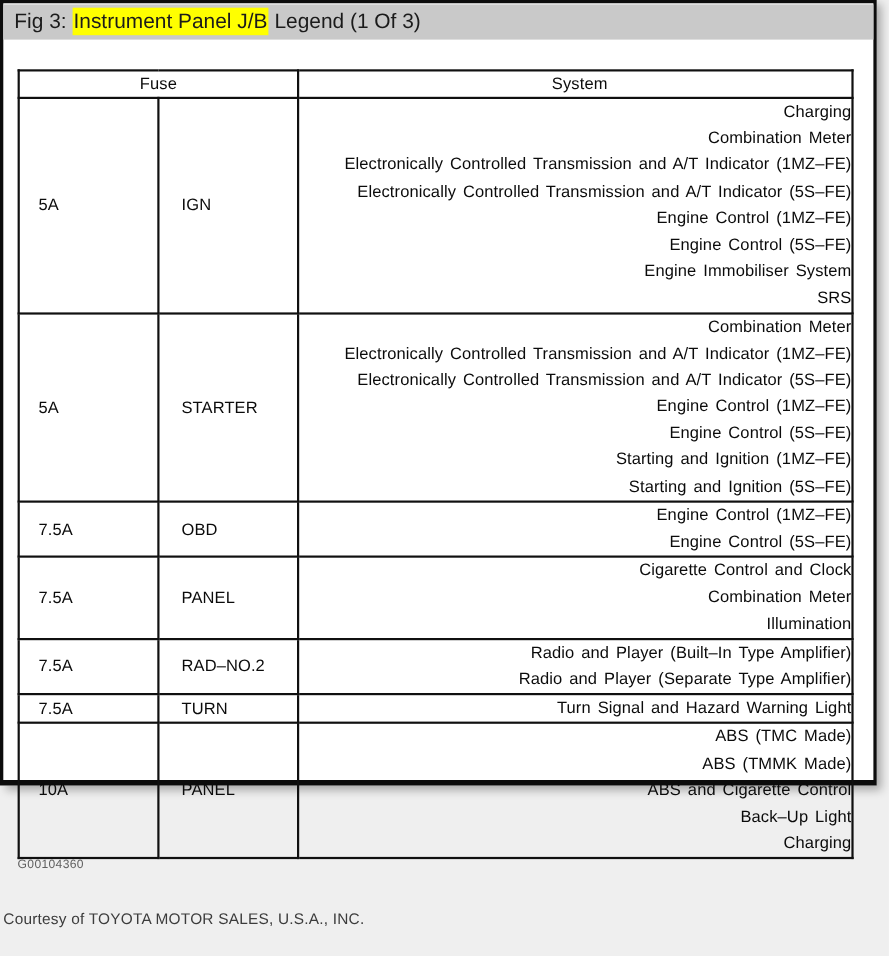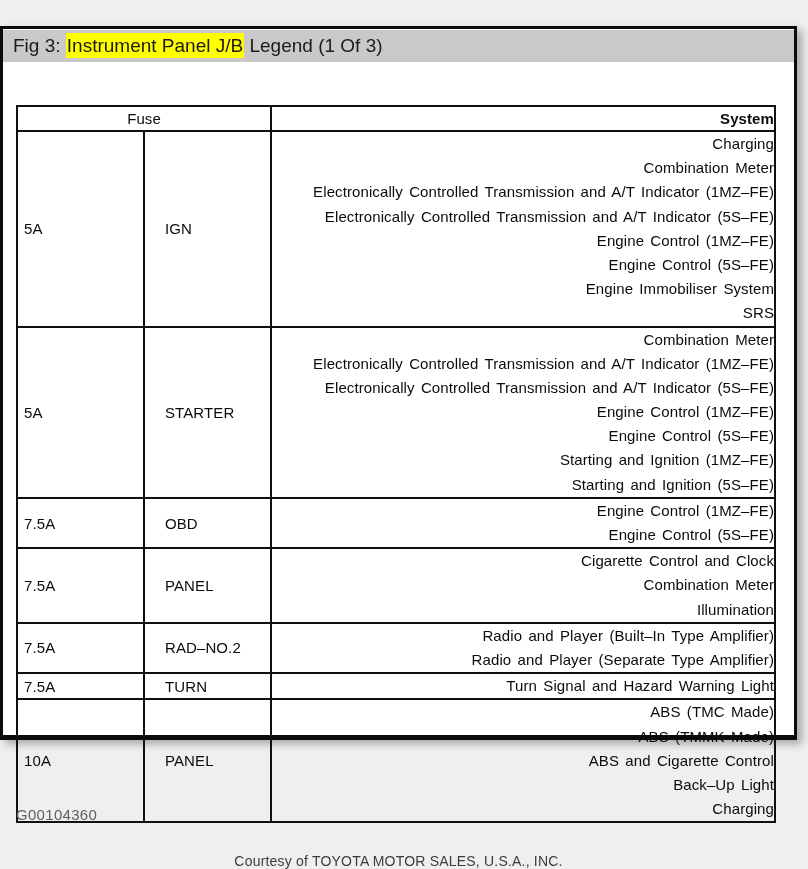--- a/index.html
+++ b/index.html
@@ -2,47 +2,46 @@
 <html><head>
 <meta charset="utf-8">
 <style>
   * { margin:0; padding:0; box-sizing:border-box; }
   html,body { width:808px; height:869px; overflow:hidden; background:#efefef;
               font-family:"Liberation Sans","DejaVu Sans",sans-serif; }
   .page {
     position:absolute; left:0; top:0; width:797px; height:714px;
     background:#ffffff; border:3px solid #0c0c0c; border-bottom-width:5px;
     box-shadow:5px 4px 8px rgba(0,0,0,0.30);
-    margin-top:26px;
   }
   .titlebar {
     position:absolute; left:0; top:1px; width:100%; height:32px;
     background:#c9c9c9; line-height:32px; padding-left:10px;
     font-size:19px; color:#1b1b1b; white-space:pre;
   }
   .hl { background:#ffff00; padding:2px 1px; }
   table.fuse {
-    position:absolute; left:13px; top:76px; width:760px;
+    position:absolute; left:13px; top:60px; width:760px;
     border-collapse:collapse; table-layout:fixed;
     font-size:15px; color:#0b0b0b; word-spacing:2px; letter-spacing:0.1px;
   }
   table.fuse th, table.fuse td { border:2px solid #101010; vertical-align:middle; }
   th.h-fuse { width:254px; height:25px; text-align:center; font-weight:normal; font-size:15px; }
-  th.h-sys  { text-align:right; font-weight:bold; font-size:15px; padding-left:8px; }
-  td.amp  { width:71px;  padding-left:6px; }
+  th.h-sys  { text-align:center; font-weight:normal; font-size:15px; padding-left:8px; }
+  td.amp  { width:71px;  padding-left:17px; }
   td.name { width:183px; padding-left:20px; }
   td.sys  { width:506px; padding:0;text-align:right; }
   .sys-line { height:24.2px; line-height:24.2px; padding-left:8px;
               white-space:nowrap; overflow:hidden; }
   .fig-id {
     position:absolute; left:13px; top:777px;
-    font-size:15px; color:#5f5f5f; letter-spacing:0.3px;text-align:right;
+    font-size:11px; color:#5f5f5f; letter-spacing:0.3px;text-align:right;
   }
   .courtesy {
-    position:absolute; left:0; top:824px; width:100%; text-align:center;
+    position:absolute; left:0; top:824px; width:100%; 
     font-size:14px; color:#3c3c3c; letter-spacing:0.2px;
   }
 </style>
 </head>
 <body>
 
 <div class="page">
 
   <div class="titlebar"><span>Fig 3: </span><span class="hl">Instrument Panel J/B</span><span> Legend (1 Of 3)</span></div>
 

